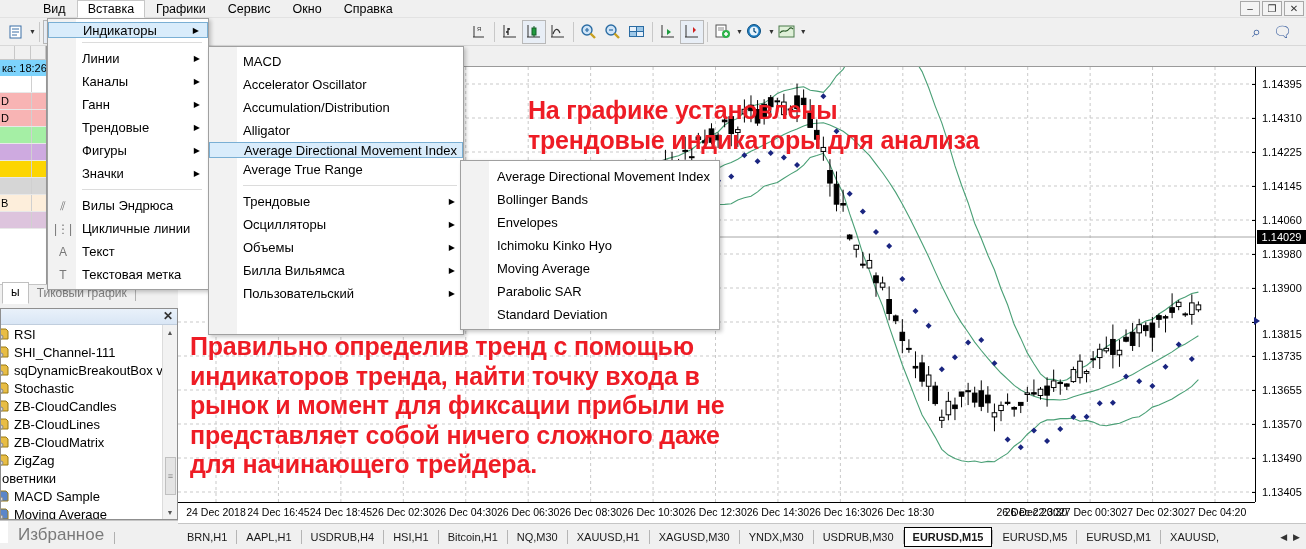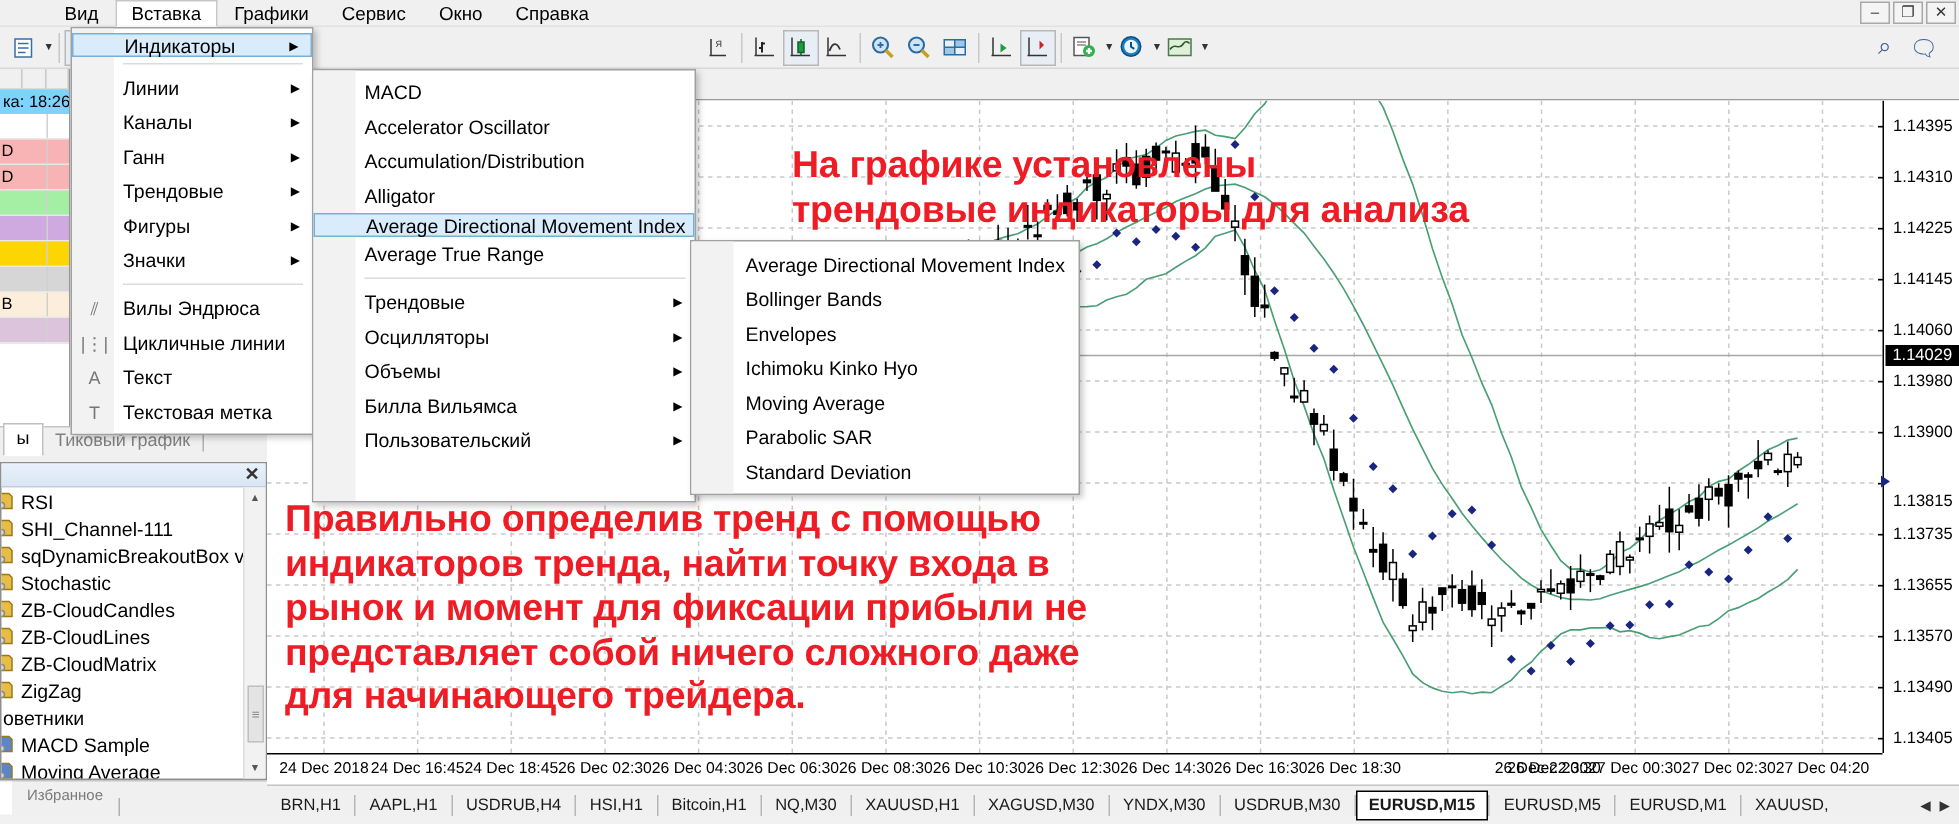--- a/index.html
+++ b/index.html
@@ -90,21 +90,21 @@
     border-left:1px solid #dcdcdc;
   }
   .ns-up, .ns-dn { height:14px; display:flex; align-items:center; justify-content:center; font-size:7px; color:#555; }
   .ns-thumb { position:absolute; left:2px; right:1px; top:132px; height:38px; background:#e4e4e4; border:1px solid #c0c0c0; }
   .ns-thumb:after{content:'≡'; position:absolute; left:50%; top:50%; transform:translate(-50%,-50%); font-size:9px; color:#888;}
 
   .fav-bar {
     position:absolute; left:0; top:520px; width:178px; height:29px; background:#f0f0f0;
     border-top:1px solid #c5c5c5; display:flex; align-items:flex-start;
   }
-  .fav-tab { font-size:10px; color:#7a7a7a; padding:4px 10px; white-space:nowrap; }
+  .fav-tab { font-size:17px; color:#7a7a7a; padding:4px 10px; white-space:nowrap; }
 
   
   .chart-wrap {
     position: absolute; left: 178px; top: 46px; width: 1128px; height: 477px;
     background: #fff;
   }
   .chart-tabbar { height:21px; background:#f0f0f0; border-bottom:1px solid #9a9a9a; display:flex; align-items:flex-end;}
   .ct-tab { font-size:11px; padding:2px 12px 3px; color:#222; }
   .ct-tab.sel { background:#f0f0f0; border-right:1px solid #9a9a9a; }
 

